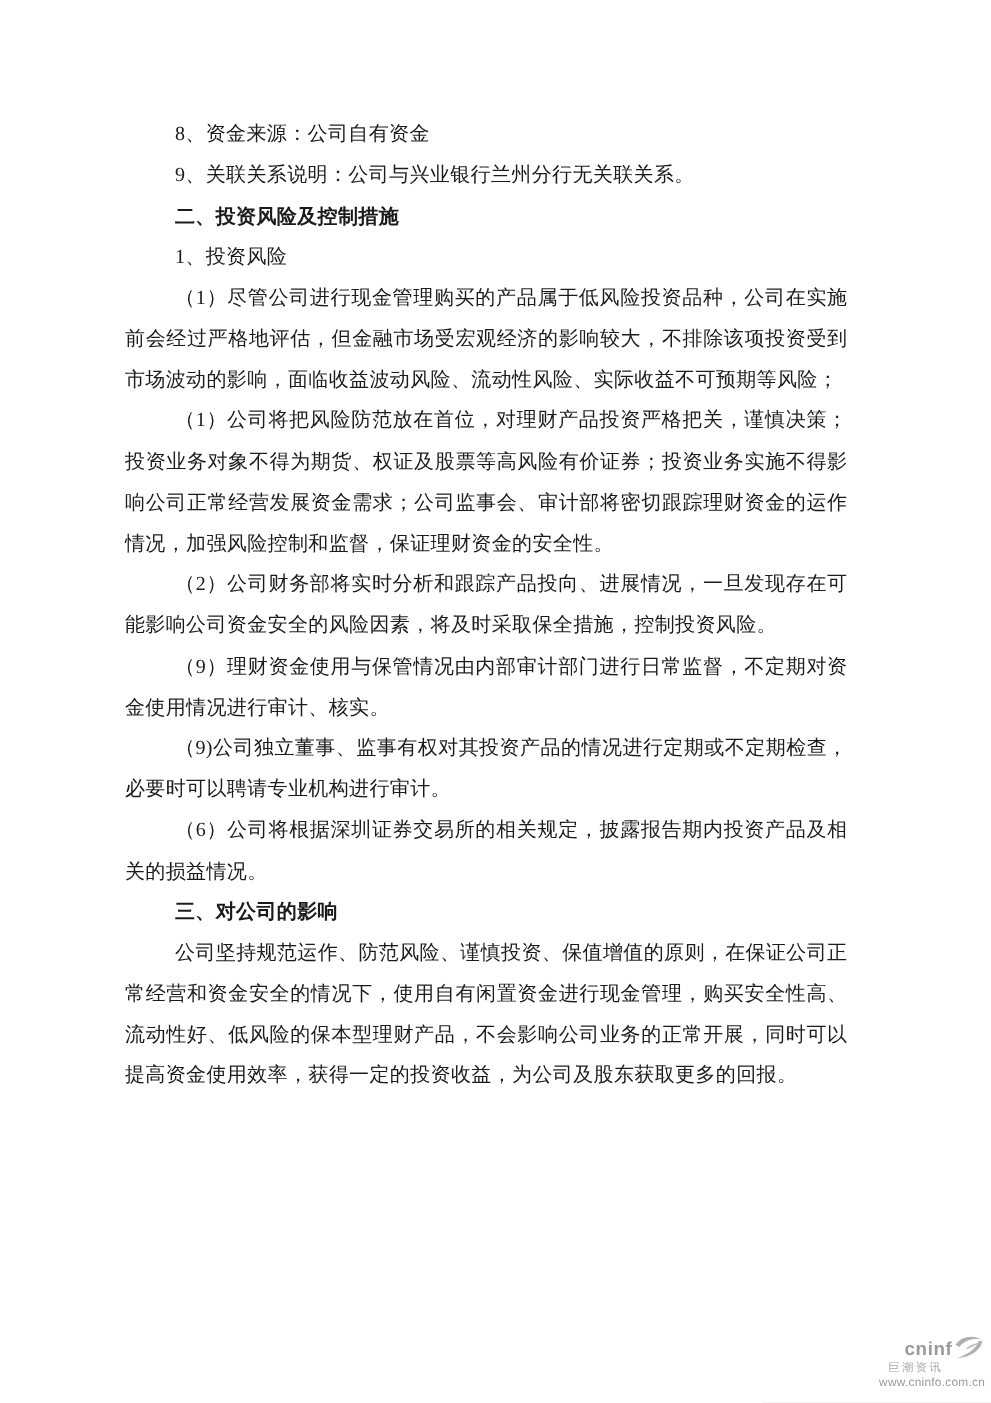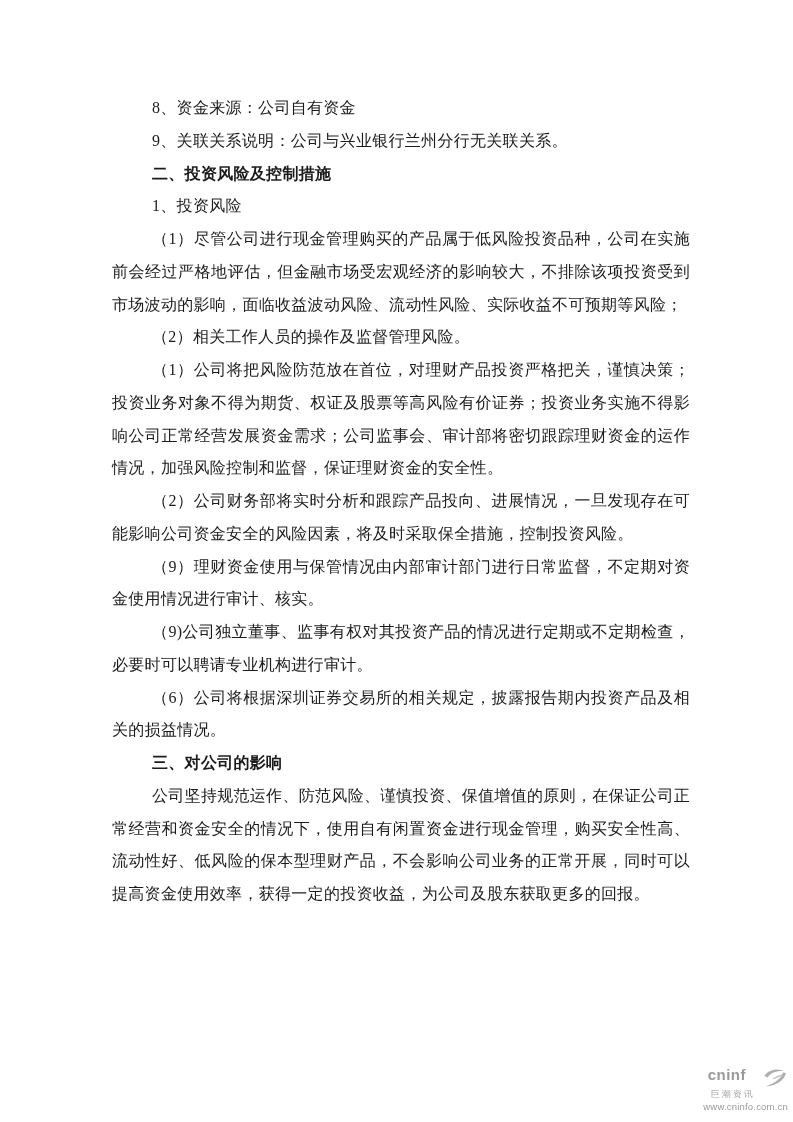--- a/index.html
+++ b/index.html
@@ -12,21 +12,21 @@
     width: 793px;
     height: 1122px;
     margin: 0 auto;
     background: #ffffff;
     overflow: hidden;
     font-family: "Liberation Serif", "DejaVu Serif", serif;
   }
   .content {
     position: absolute;
     top: 92px;
-    left: 112px;
+    left: 100px;
     width: 578px;
     color: #1b1b1b;
   }
   .content p {
     margin: 0;
     padding: 0;
     font-size: 16px;
     line-height: 32.75px;
     text-align: justify;
     text-indent: 40px;
@@ -41,23 +41,23 @@
     position: absolute;
     right: 5px;
     bottom: 10px;
     color: #9a9a9a;
     font-family: "Liberation Sans", "DejaVu Sans", sans-serif;
     text-align: right;
     line-height: 1.1;
   }
   .logo-row {
     display: flex;
-    align-items: flex-start;
+    align-items: flex-end;
     justify-content: flex-end;
-    gap: 16px;
+    gap: 0;
   }
   .logo-brand {
     font-weight: bold;
     font-size: 15px;
     letter-spacing: 0.5px;
     color: #9a9a9a;
   }
   .logo-swirl {
     display: inline-flex;
     width: 26px;
@@ -82,21 +82,20 @@
 <body>
 
 <div class="page">
 
   <div class="content">
       <p class="item">8、资金来源：公司自有资金</p>
       <p class="item">9、关联关系说明：公司与兴业银行兰州分行无关联关系。</p>
       <p class="heading">二、投资风险及控制措施</p>
       <p class="item">1、投资风险</p>
       <p class="para">（1）尽管公司进行现金管理购买的产品属于低风险投资品种，公司在实施前会经过严格地评估，但金融市场受宏观经济的影响较大，不排除该项投资受到市场波动的影响，面临收益波动风险、流动性风险、实际收益不可预期等风险；</p>
-      <p class="para">（2）相关工作人员的操作及监督管理风险。</p>
       <p class="para">（1）公司将把风险防范放在首位，对理财产品投资严格把关，谨慎决策；投资业务对象不得为期货、权证及股票等高风险有价证券；投资业务实施不得影响公司正常经营发展资金需求；公司监事会、审计部将密切跟踪理财资金的运作情况，加强风险控制和监督，保证理财资金的安全性。</p>
       <p class="para">（2）公司财务部将实时分析和跟踪产品投向、进展情况，一旦发现存在可能影响公司资金安全的风险因素，将及时采取保全措施，控制投资风险。</p>
       <p class="para">（9）理财资金使用与保管情况由内部审计部门进行日常监督，不定期对资金使用情况进行审计、核实。</p>
       <p class="para">（9)公司独立董事、监事有权对其投资产品的情况进行定期或不定期检查，必要时可以聘请专业机构进行审计。</p>
       <p class="para">（6）公司将根据深圳证券交易所的相关规定，披露报告期内投资产品及相关的损益情况。</p>
       <p class="heading">三、对公司的影响</p>
       <p class="para">公司坚持规范运作、防范风险、谨慎投资、保值增值的原则，在保证公司正常经营和资金安全的情况下，使用自有闲置资金进行现金管理，购买安全性高、流动性好、低风险的保本型理财产品，不会影响公司业务的正常开展，同时可以提高资金使用效率，获得一定的投资收益，为公司及股东获取更多的回报。</p>
     </div>
 
   <div class="logo">

